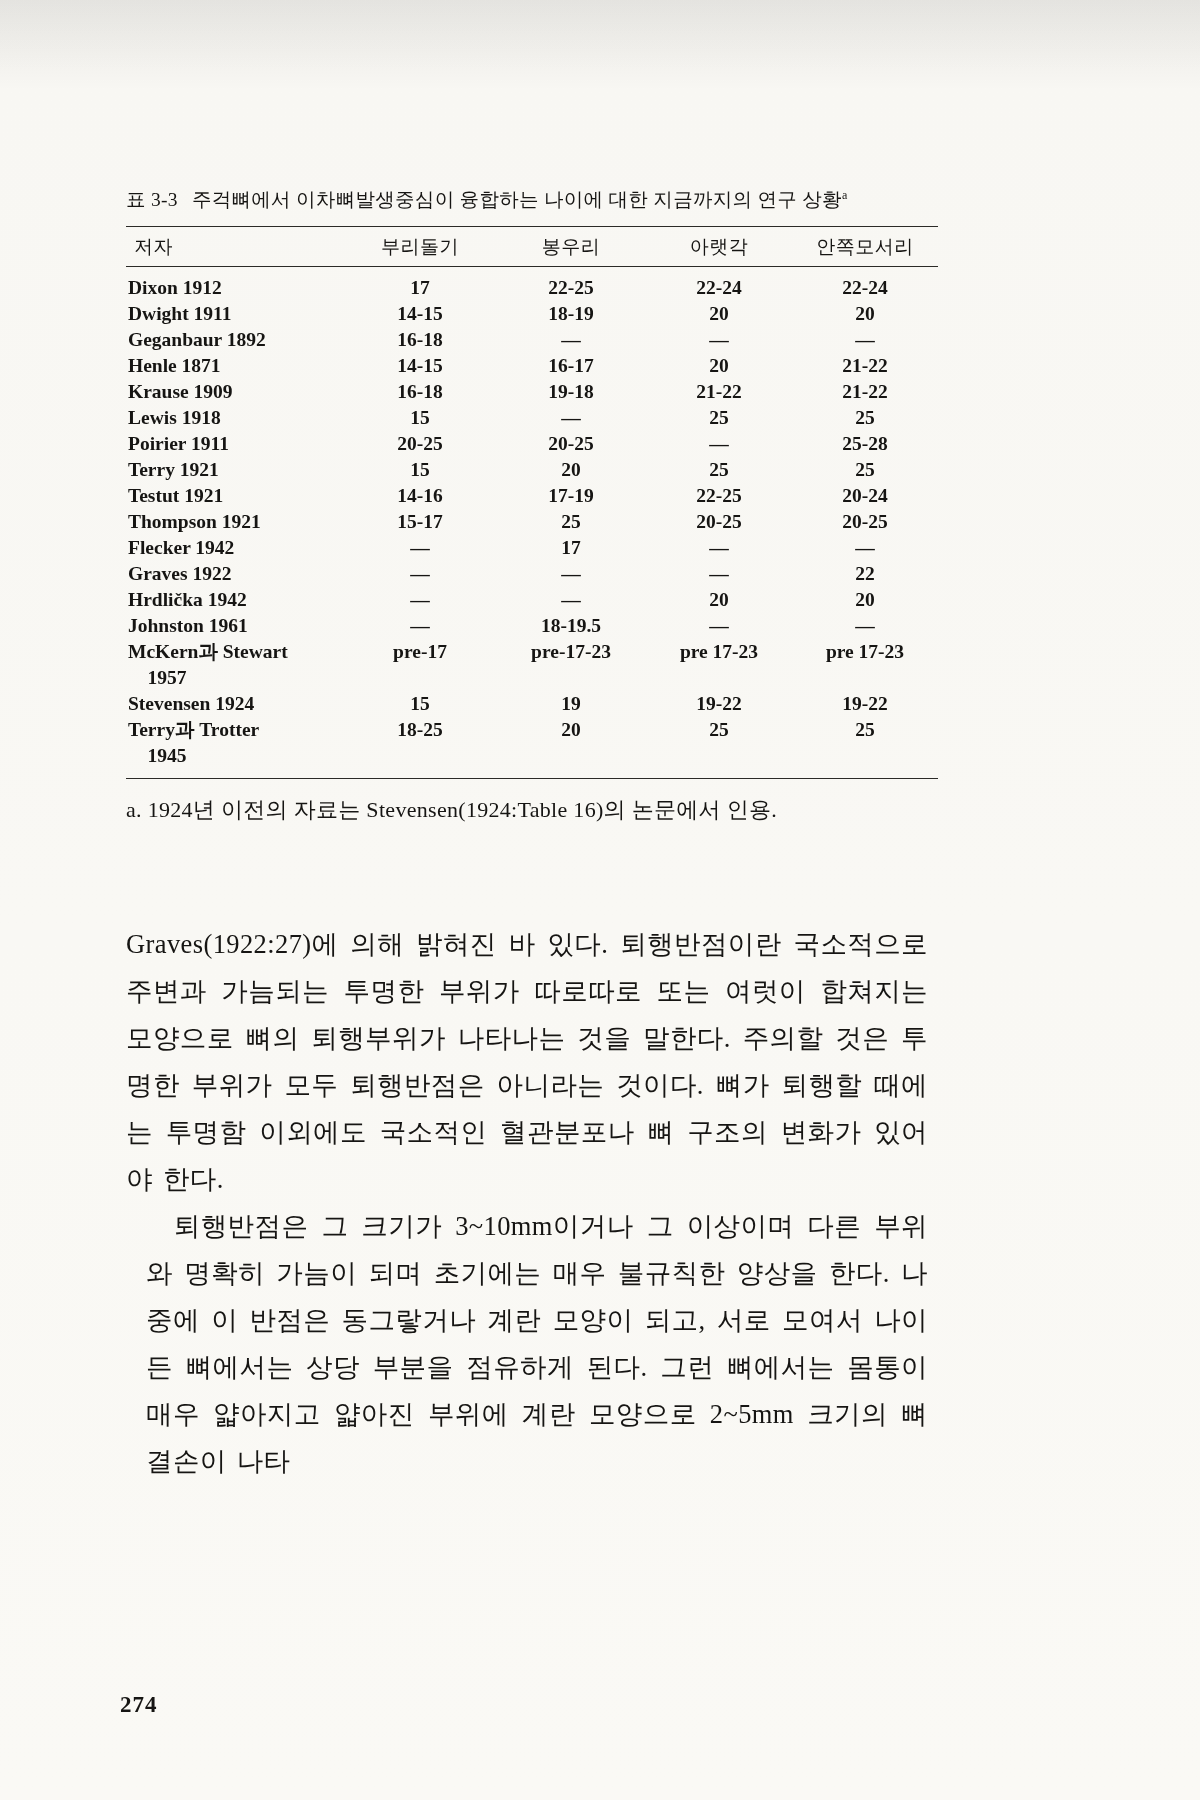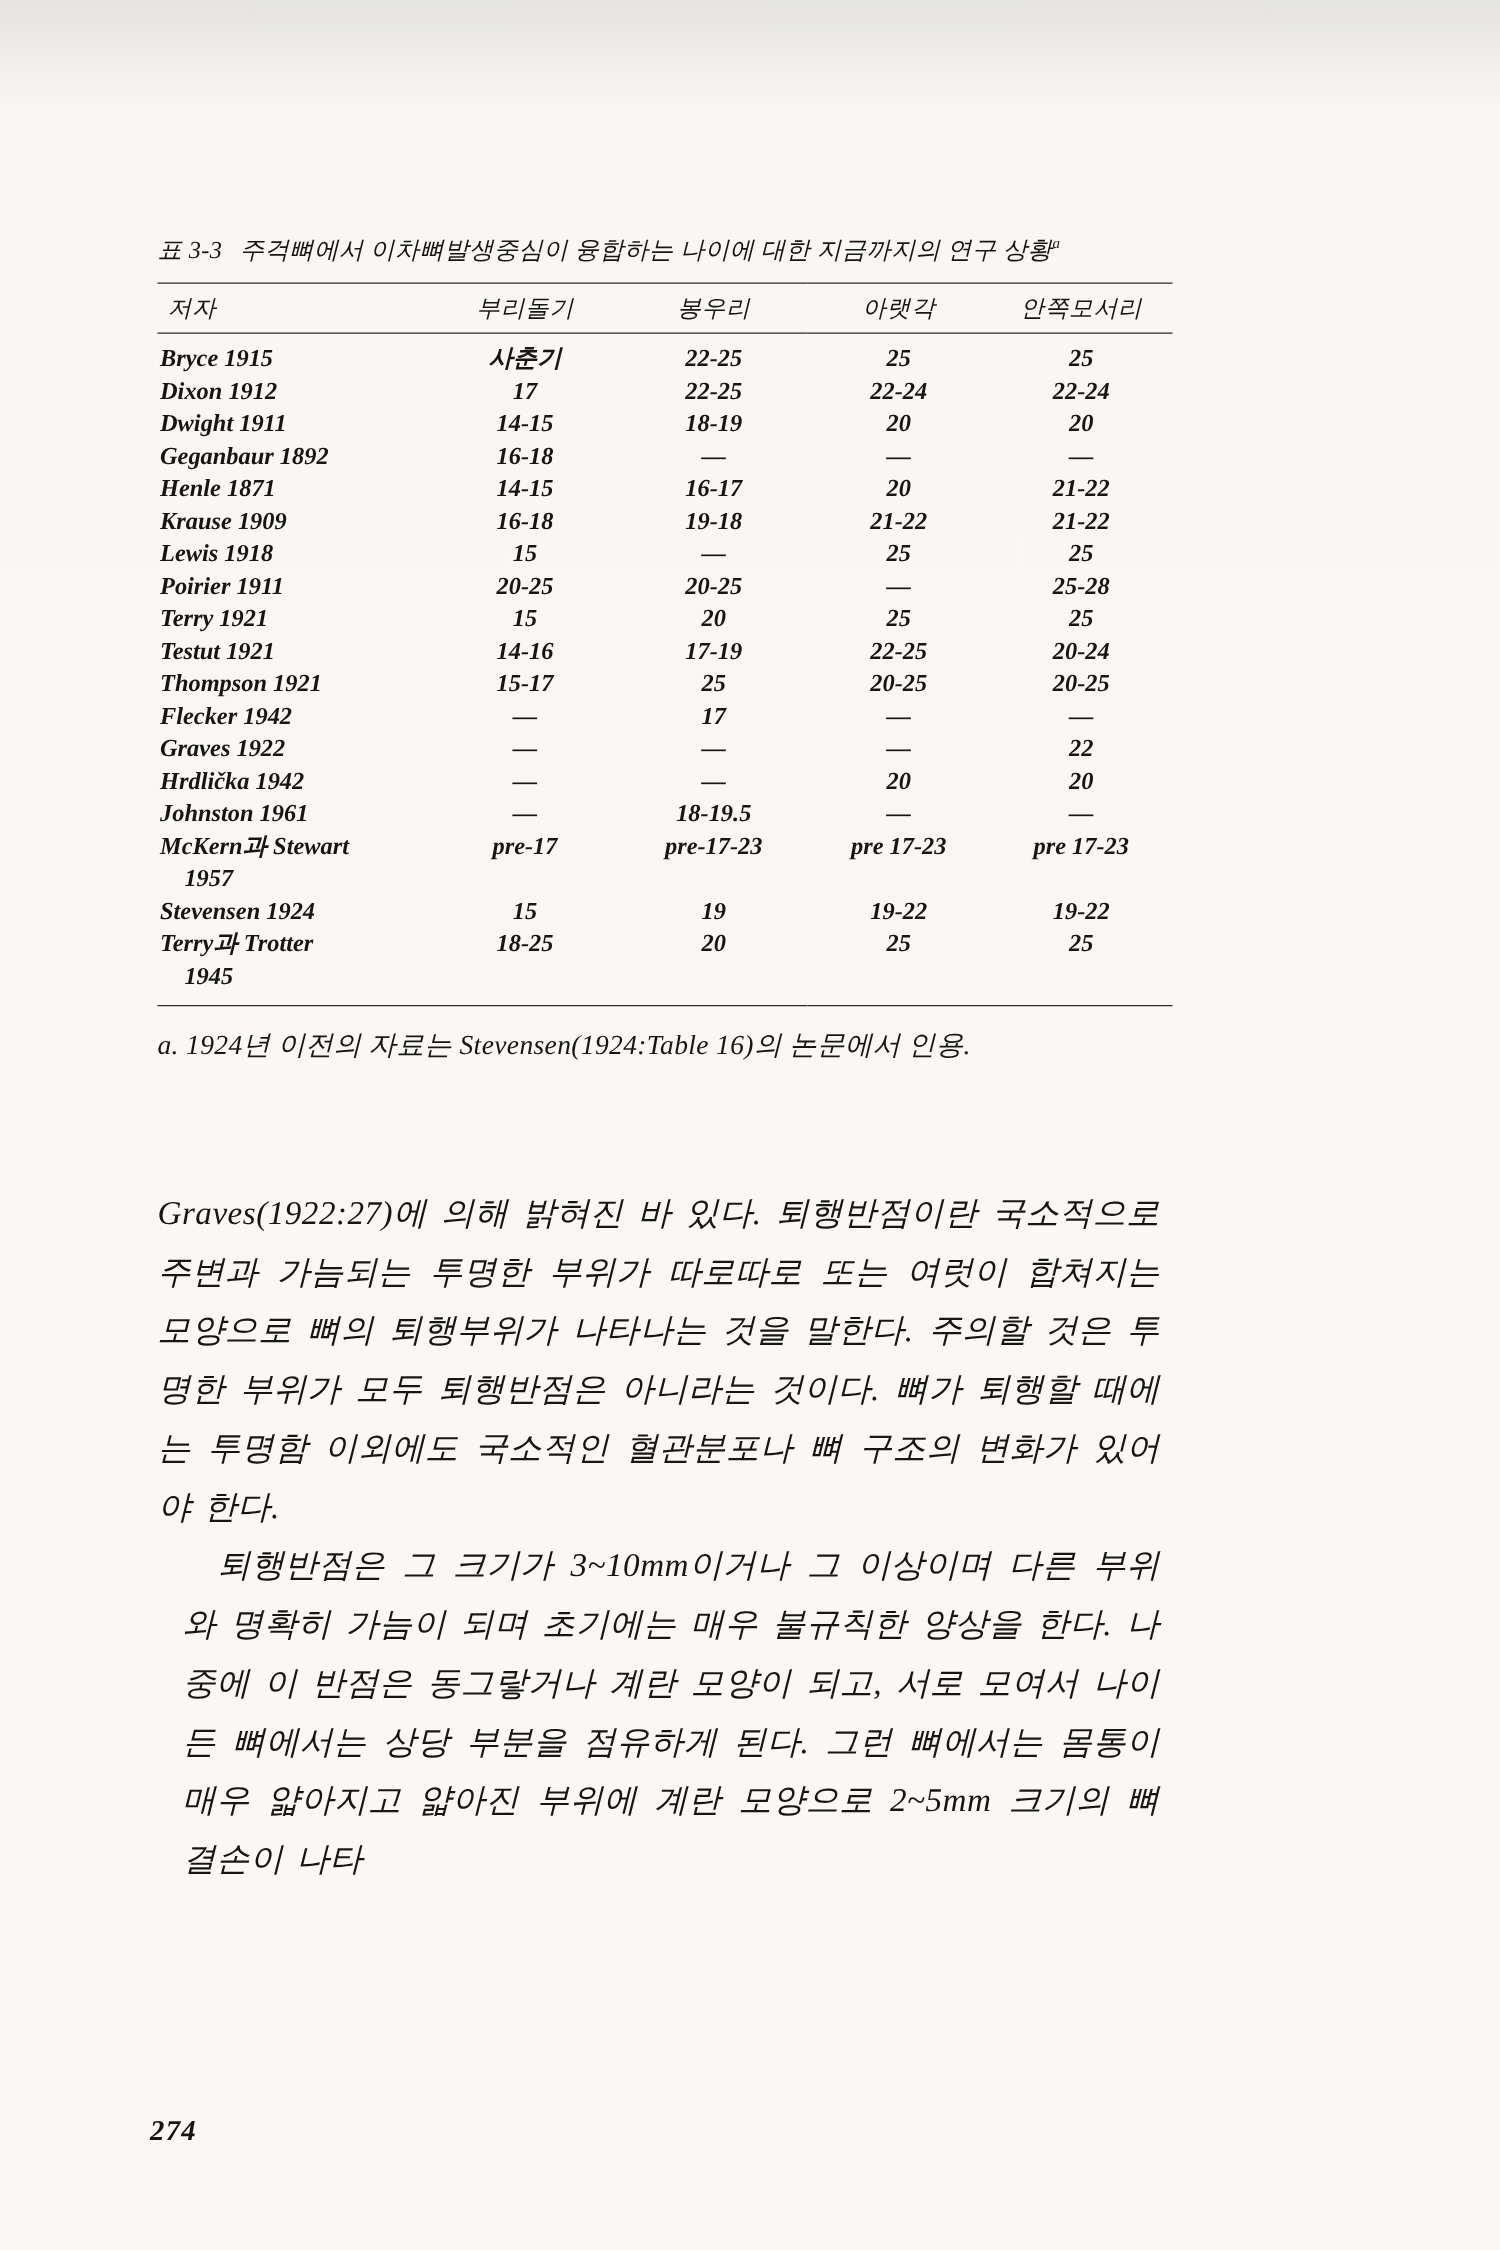--- a/index.html
+++ b/index.html
@@ -7,21 +7,20 @@
     width:1200px;height:1800px;
     background:#efeeea;
     font-family:"Liberation Serif","DejaVu Serif",serif;
     color:#161513;
     position:relative;
     overflow:hidden;
   }
   .page{
     position:absolute;inset:0;
     background:linear-gradient(180deg,#f4f3ef 0%,#f8f7f3 4%,#faf9f5 100%);
-    font-style:italic;
   }
   .scan-shade{
     position:absolute;left:0;top:0;width:100%;height:90px;
     background:linear-gradient(180deg,rgba(90,90,88,0.10),rgba(90,90,88,0));
     pointer-events:none;
   }
   .content{
     position:absolute;left:126px;top:186px;width:812px;
   }
   .caption{
@@ -105,27 +104,20 @@
         <tr>
           <th class="author-col">저자</th>
           <th>부리돌기</th>
           <th>봉우리</th>
           <th>아랫각</th>
           <th>안쪽모서리</th>
         </tr>
       </thead>
       <tbody>
           <tr>
-        <td class="author">Bryce 1915</td>
-        <td>사춘기</td>
-        <td>22-25</td>
-        <td>25</td>
-        <td>25</td>
-      </tr>
-          <tr>
         <td class="author">Dixon 1912</td>
         <td>17</td>
         <td>22-25</td>
         <td>22-24</td>
         <td>22-24</td>
       </tr>
           <tr>
         <td class="author">Dwight 1911</td>
         <td>14-15</td>
         <td>18-19</td>

